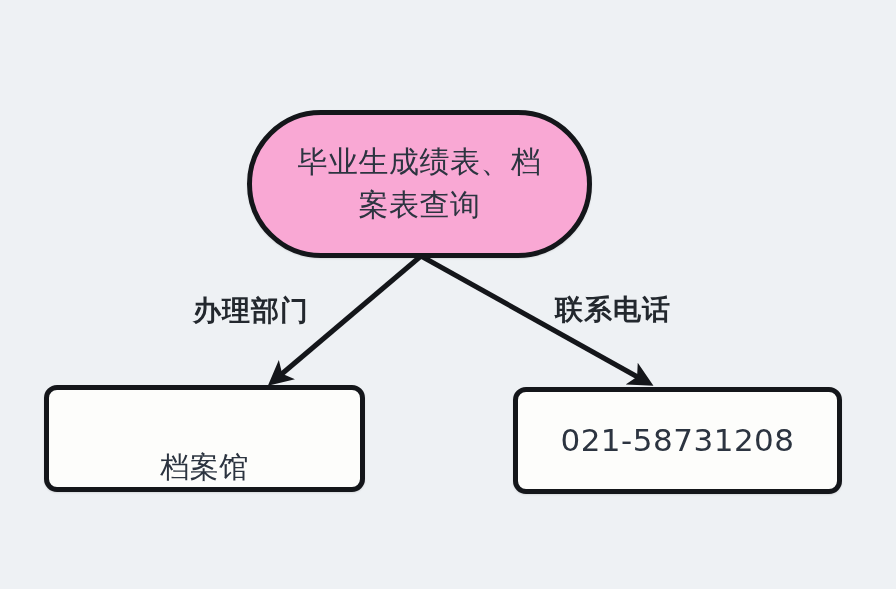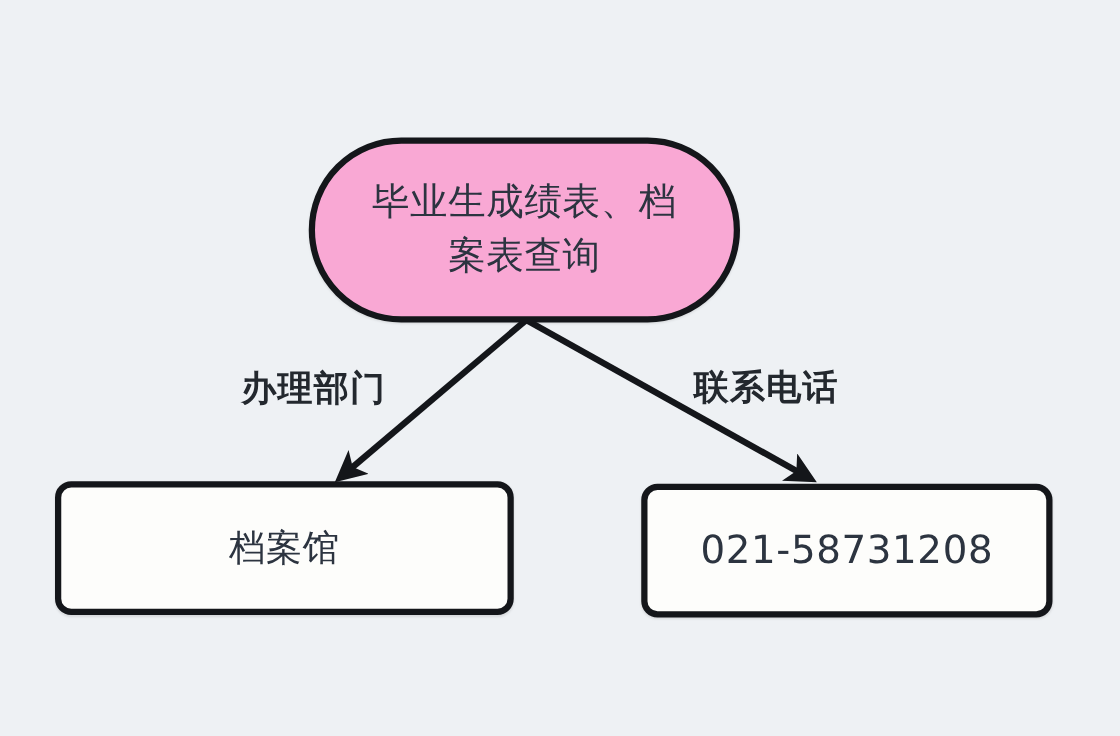--- a/index.html
+++ b/index.html
@@ -74,22 +74,23 @@
   .node-leaf .node-label {
     font-size: 29px;
     line-height: 1.3;
     letter-spacing: 0.5px;
     color: #2c3440;
   }
 
   .node-archive {
     left: 44px;
     top: 385px;
-    width: 367px;
+    width: 321px;
     height: 107px;
+    align-items: flex-end;
   }
   .node-phone {
     left: 513px;
     top: 387px;
     width: 329px;
     height: 107px;
   }
   .node-phone .node-label {
     font-size: 31px;
     letter-spacing: 0.5px;

